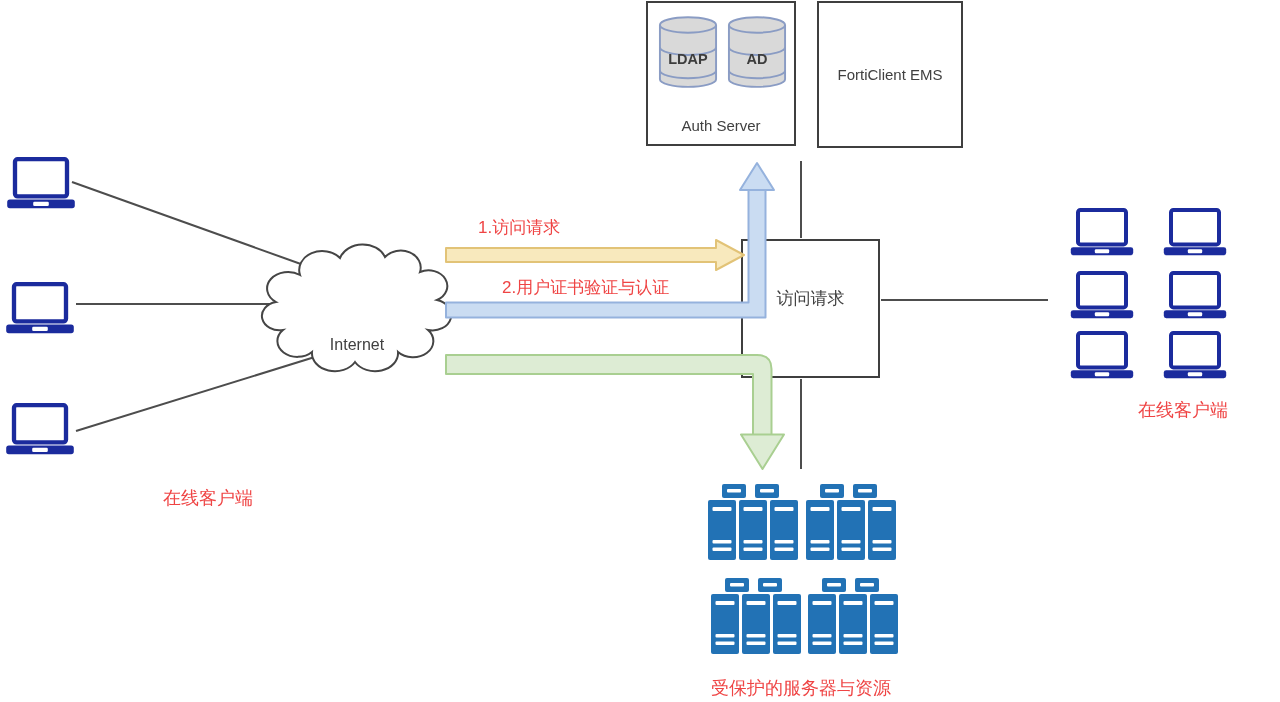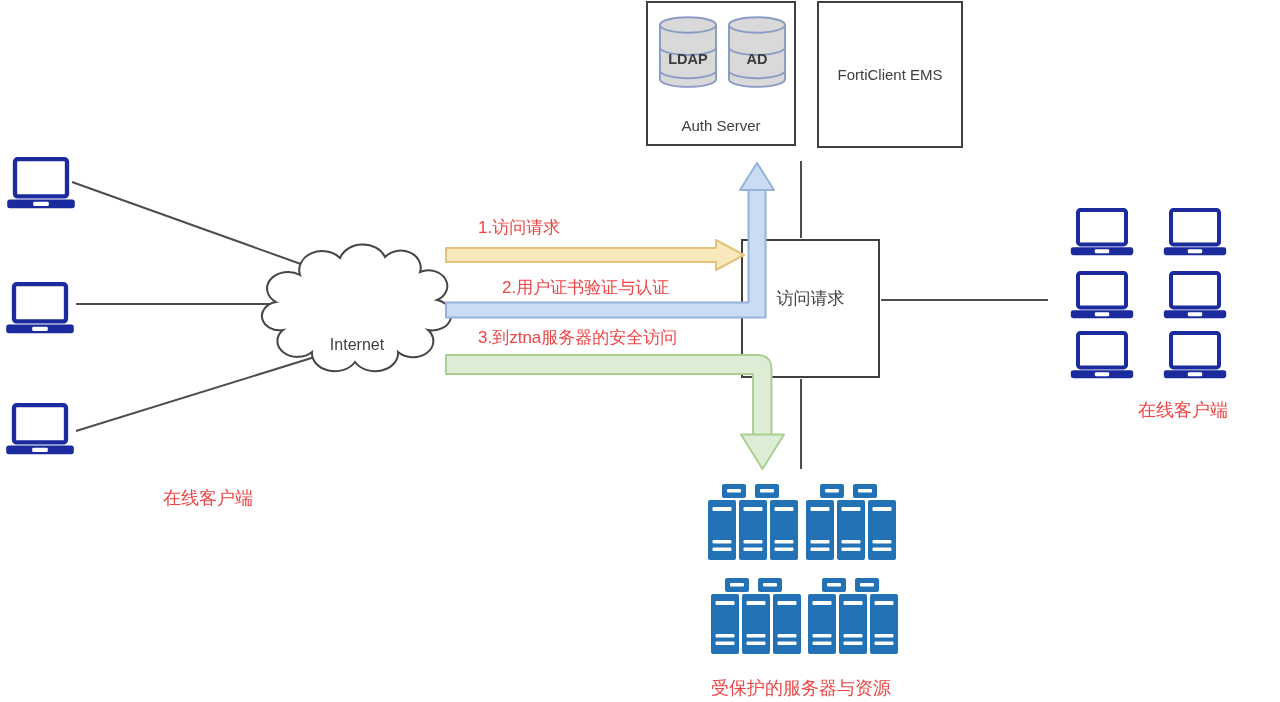--- a/index.html
+++ b/index.html
@@ -180,19 +180,18 @@
       <path class="block-arrow" fill="#cadcf2" stroke="#95b2dd" d="M740,190 L774,190 L757,163 Z"></path>
     </g>
     <g>
       <path class="block-arrow" fill="#ddecd4" stroke="#a9cf91" d="M446,355 H757 Q771.5,355 771.5,369 V436 H753 V374 H446 Z"></path>
       <path class="block-arrow" fill="#ddecd4" stroke="#a9cf91" d="M741,434.5 L784,434.5 L762.5,469 Z"></path>
     </g>
   </svg>
 
   <div class="label flow-label" id="flow1-label">1.访问请求</div>
   <div class="label flow-label" id="flow2-label">2.用户证书验证与认证</div>
-  <div class="label flow-label" id="flow3-label">3.到ztna服务器的安全访问</div>
 
   <div class="label group-label" id="offline-label">在线客户端</div>
   <div class="label group-label" id="online-label">在线客户端</div>
   <div class="label group-label" id="servers-label">受保护的服务器与资源</div>
 
 </div>
 
 </body></html>

